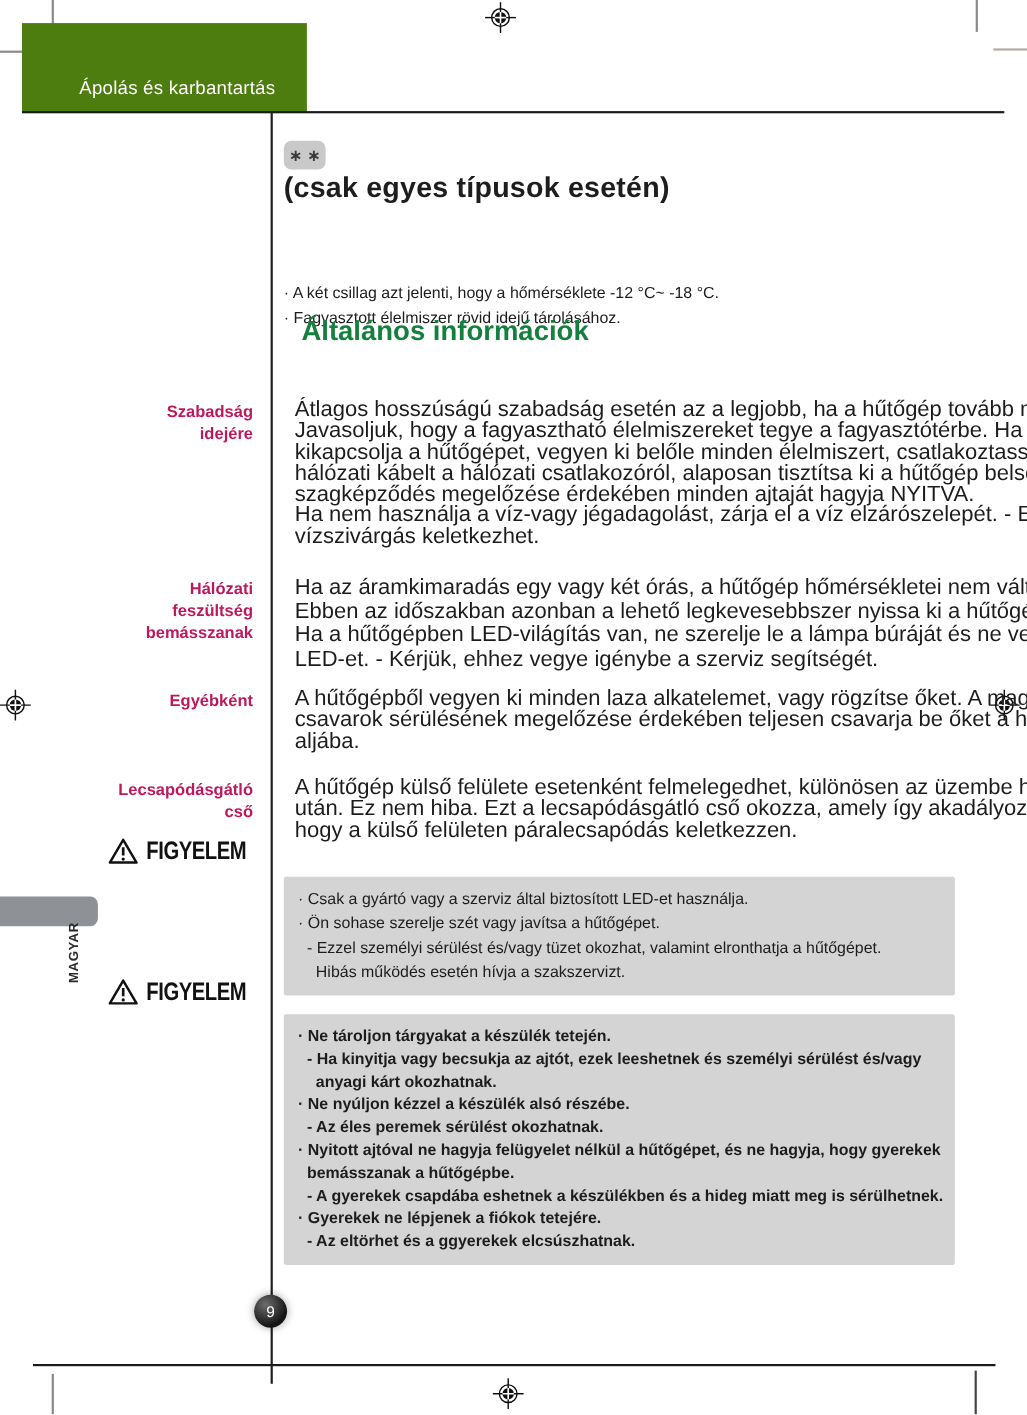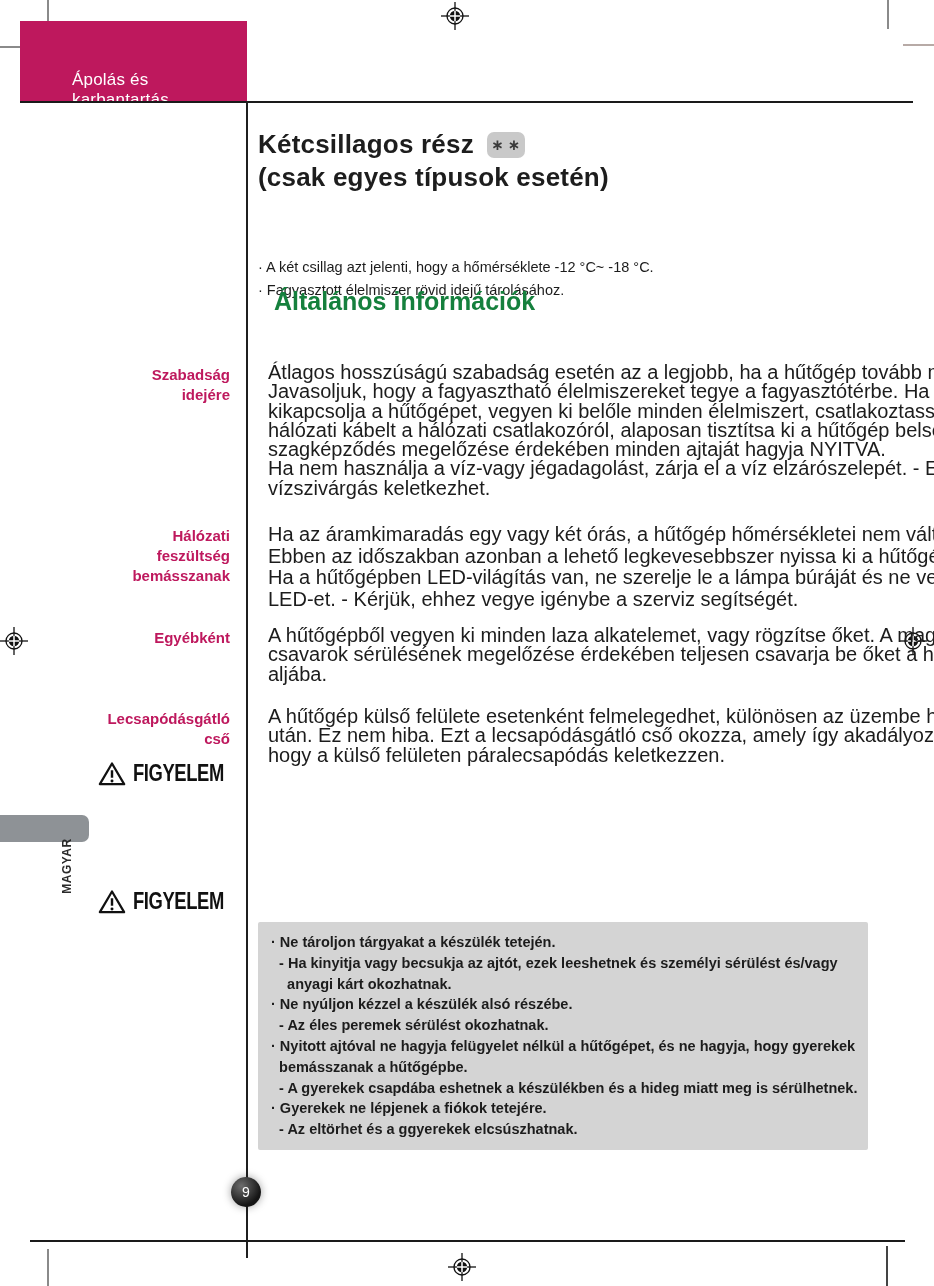--- a/index.html
+++ b/index.html
@@ -4,21 +4,21 @@
 <style>
   html,body{margin:0;padding:0;background:#ffffff;}
   .page{position:relative;width:934px;height:1286px;background:#fff;overflow:hidden;
         font-family:"Liberation Sans","DejaVu Sans",sans-serif;color:#1c1c1c;}
   .pre{white-space:pre;margin-top:43px;}
   
   .crop{position:absolute;background:#8a8a8a;}
   .crop.faint{background:#b7aaa6;}
   .crop.dark{background:#444;}
   
-  .header-tab{position:absolute;left:20px;top:21px;width:227px;height:81px;background:#be185d;}
+  .header-tab{position:absolute;left:20px;top:21px;width:227px;height:81px;background:#4d7c0f;padding-left:32px;}
   .header-tab-label{position:absolute;left:52px;top:49px;font-size:17px;color:#ffffff;letter-spacing:.2px;}
   .header-rule{position:absolute;left:20px;top:101px;width:893px;height:2px;background:#1a1a1a;}
   .v-divider{position:absolute;left:246px;top:101px;width:2px;height:1157px;background:#1f1f1f;}
   
   .title-block{position:absolute;left:258px;top:128px;}
   .title-row{display:flex;align-items:center;gap:13px;}
   .h1{font-size:26px;font-weight:bold;line-height:33px;margin:0;color:#1d1d1d;letter-spacing:.2px;}
   .badge{width:38px;height:26px;border-radius:7px;background:#c9c9c9;display:flex;align-items:center;justify-content:center;}
   .badge span{font-size:15px;font-weight:bold;color:#3a3a3a;letter-spacing:4px;padding-left:4px;
               font-family:"DejaVu Sans",sans-serif;}
@@ -99,21 +99,20 @@
   </svg>
 
   <div class="header-tab">
     <span class="header-tab-label">Ápolás és karbantartás</span>
   </div>
   <div class="header-rule"></div>
   <div class="v-divider"></div>
 
   <div class="title-block">
     <div class="title-row">
-      <h1 class="h1">Kétcsillagos rész</h1>
       <div class="badge">
         <span>∗∗</span>
       </div>
     </div>
     <h1 class="h1">(csak egyes típusok esetén)</h1>
   </div>
 
   <div class="intro pre">· A két csillag azt jelenti, hogy a hőmérséklete -12 °C~ -18 °C.
 · Fagyasztott élelmiszer rövid idejű tárolásához.</div>
 
@@ -154,20 +153,24 @@
   </div>
 
   <div class="warn-label" style="left:98px;top:760px;">
     <svg width="28" height="26" viewBox="0 0 30 27">
       <path d="M15 2.2 L28 24.4 L2 24.4 Z" fill="none" stroke="#111" stroke-width="2.4" stroke-linejoin="round"></path>
       <line x1="15" y1="9.5" x2="15" y2="17.5" stroke="#111" stroke-width="2.6"></line>
       <circle cx="15" cy="21" r="1.6" fill="#111"></circle>
     </svg>
     <span class="warn-word">FIGYELEM</span>
   </div>
+  <div class="warn-box b1 pre" style="top:754px;">· Csak a gyártó vagy a szerviz által biztosított LED-et használja.
+· Ön sohase szerelje szét vagy javítsa a hűtőgépet.
+  - Ezzel személyi sérülést és/vagy tüzet okozhat, valamint elronthatja a hűtőgépet.
+    Hibás működés esetén hívja a szakszervizt.</div>
 
   <div class="side-tab"></div>
   <div class="magyar">MAGYAR</div>
 
   <div class="warn-label" style="left:98px;top:888px;">
     <svg width="28" height="26" viewBox="0 0 30 27">
       <path d="M15 2.2 L28 24.4 L2 24.4 Z" fill="none" stroke="#111" stroke-width="2.4" stroke-linejoin="round"></path>
       <line x1="15" y1="9.5" x2="15" y2="17.5" stroke="#111" stroke-width="2.6"></line>
       <circle cx="15" cy="21" r="1.6" fill="#111"></circle>
     </svg>

